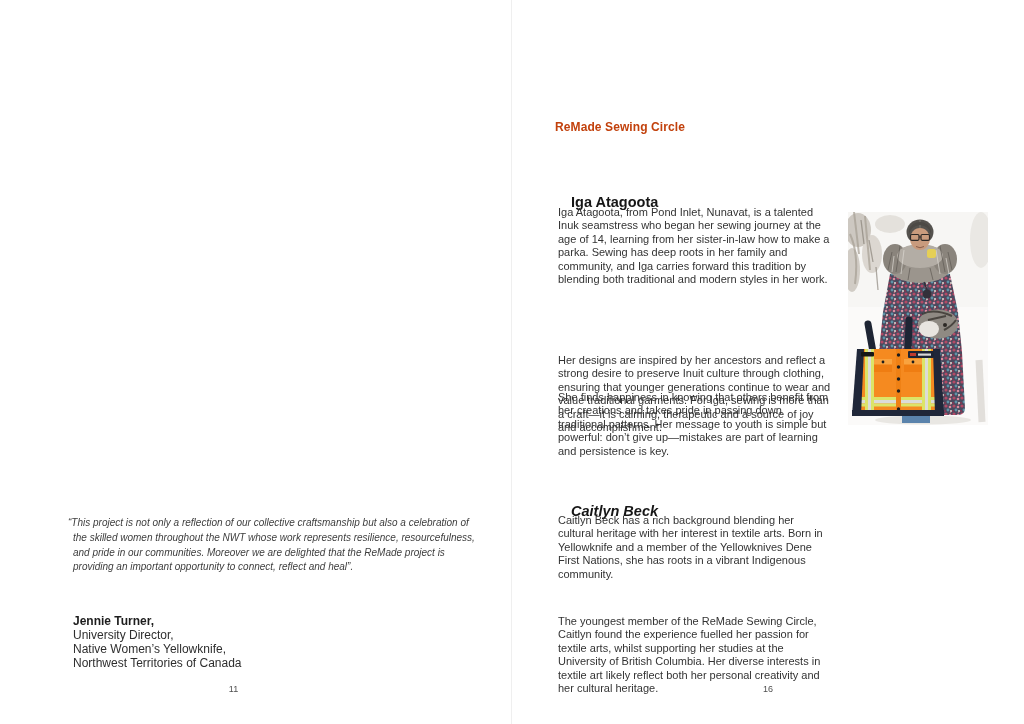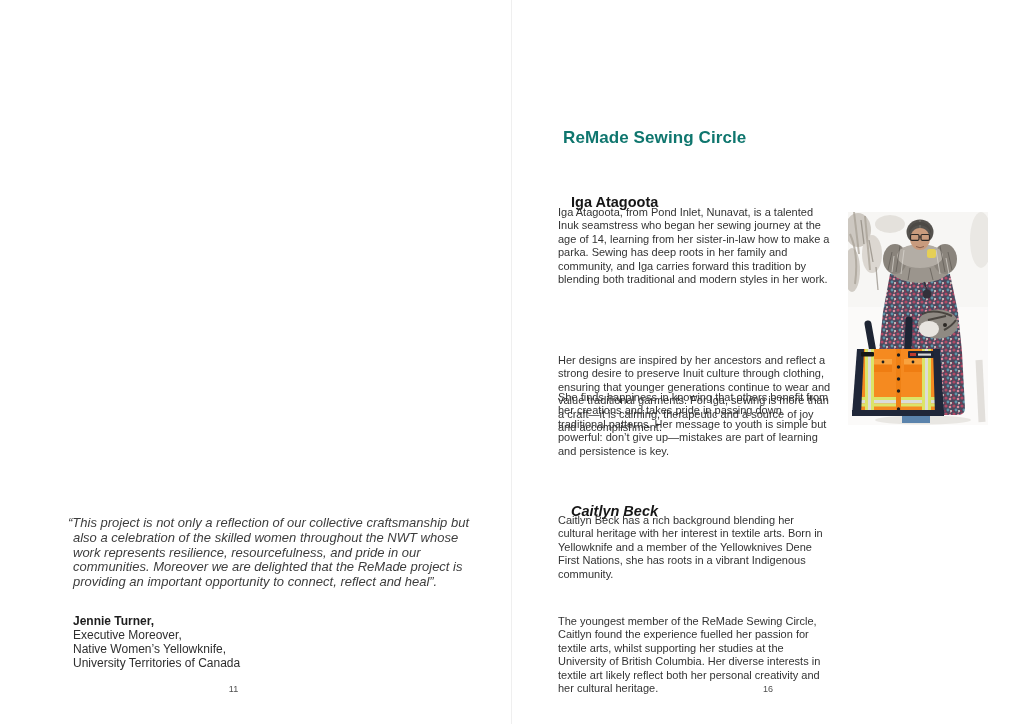--- a/index.html
+++ b/index.html
@@ -5,32 +5,32 @@
   html,body{margin:0;padding:0;background:#ffffff;}
   .spread{
     position:relative;width:1024px;height:724px;background:#ffffff;overflow:hidden;
     font-family:"Liberation Sans","DejaVu Sans",sans-serif;color:#333333;
   }
   .fold{position:absolute;left:511px;top:0;width:1px;height:724px;background:#efefef;}
   .abs{position:absolute;}
   
   .quote{
     left:68px;top:516px;width:402px;
-    font-style:italic;font-size:13px;line-height:14.8px;color:#3d3d3d;
+    font-style:italic;font-size:10px;line-height:14.8px;color:#3d3d3d;
     text-indent:-5px;padding-left:5px;
   }
   .attribution{left:73px;top:614px;font-size:12px;line-height:14px;color:#2e2e2e;}
   .attr-name{font-weight:bold;color:#1d1d1d;}
   .pagenum{font-size:9px;color:#4f4f4f;text-align:center;}
   .pagenum.left{left:0;top:684px;width:467px;}
   .pagenum.right{left:512px;top:684px;width:512px;}
   
   .chapter-title{
-    left:555px;top:120px;width:320px;margin:8px;
-    font-size:17px;font-weight:bold;color:#0f766e;letter-spacing:.1px;
+    left:555px;top:120px;width:320px;margin:0;
+    font-size:12px;font-weight:bold;color:#c2410c;letter-spacing:.1px;
   }
   .section-heading{
     width:280px;margin:16px;left:555px;
     font-size:14.5px;font-weight:bold;color:#161616;
   }
   .h-iga{top:178px;}
   .h-caitlyn{top:487px;font-style:italic;}
   .body-par{left:558px;width:274px;margin:0;font-size:11px;line-height:13.4px;color:#333333;}
   .p1{top:206px;} .p2{top:306px;margin-top:48px;} .p3{top:391px;}
   .p4{top:514px;} .p5{top:587px;margin-top:28px;}
@@ -42,23 +42,23 @@
 </head>
 <body>
 
 <div class="spread">
   <div class="fold"></div>
 
   <section>
     <div class="abs quote">“This project is not only a reflection of our collective craftsmanship but also a celebration of the skilled women throughout the NWT whose work represents resilience, resourcefulness, and pride in our communities. Moreover we are delighted that the ReMade project is providing an important opportunity to connect, reflect and heal”.</div>
     <div class="abs attribution">
       <div class="attr-name">Jennie Turner,</div>
-      <div>Executive Moreover,</div>
+      <div>University Director,</div>
       <div>Native Women’s Yellowknife,</div>
-      <div>University Territories of Canada</div>
+      <div>Northwest Territories of Canada</div>
     </div>
     <div class="abs pagenum left">11</div>
   </section>
 
   <section>
     <h1 class="abs chapter-title">ReMade Sewing Circle</h1>
 
     <h2 class="abs section-heading h-iga">Iga Atagoota</h2>
     <p class="abs body-par p1">Iga Atagoota, from Pond Inlet, Nunavat, is a talented Inuk seamstress who began her sewing journey at the age of 14, learning from her sister-in-law how to make a parka. Sewing has deep roots in her family and community, and Iga carries forward this tradition by blending both traditional and modern styles in her work.</p>
     <p class="abs body-par p2">Her designs are inspired by her ancestors and reflect a strong desire to preserve Inuit culture through clothing, ensuring that younger generations continue to wear and value traditional garments. For Iga, sewing is more than a craft—it is calming, therapeutic and a source of joy and accomplishment.</p>

